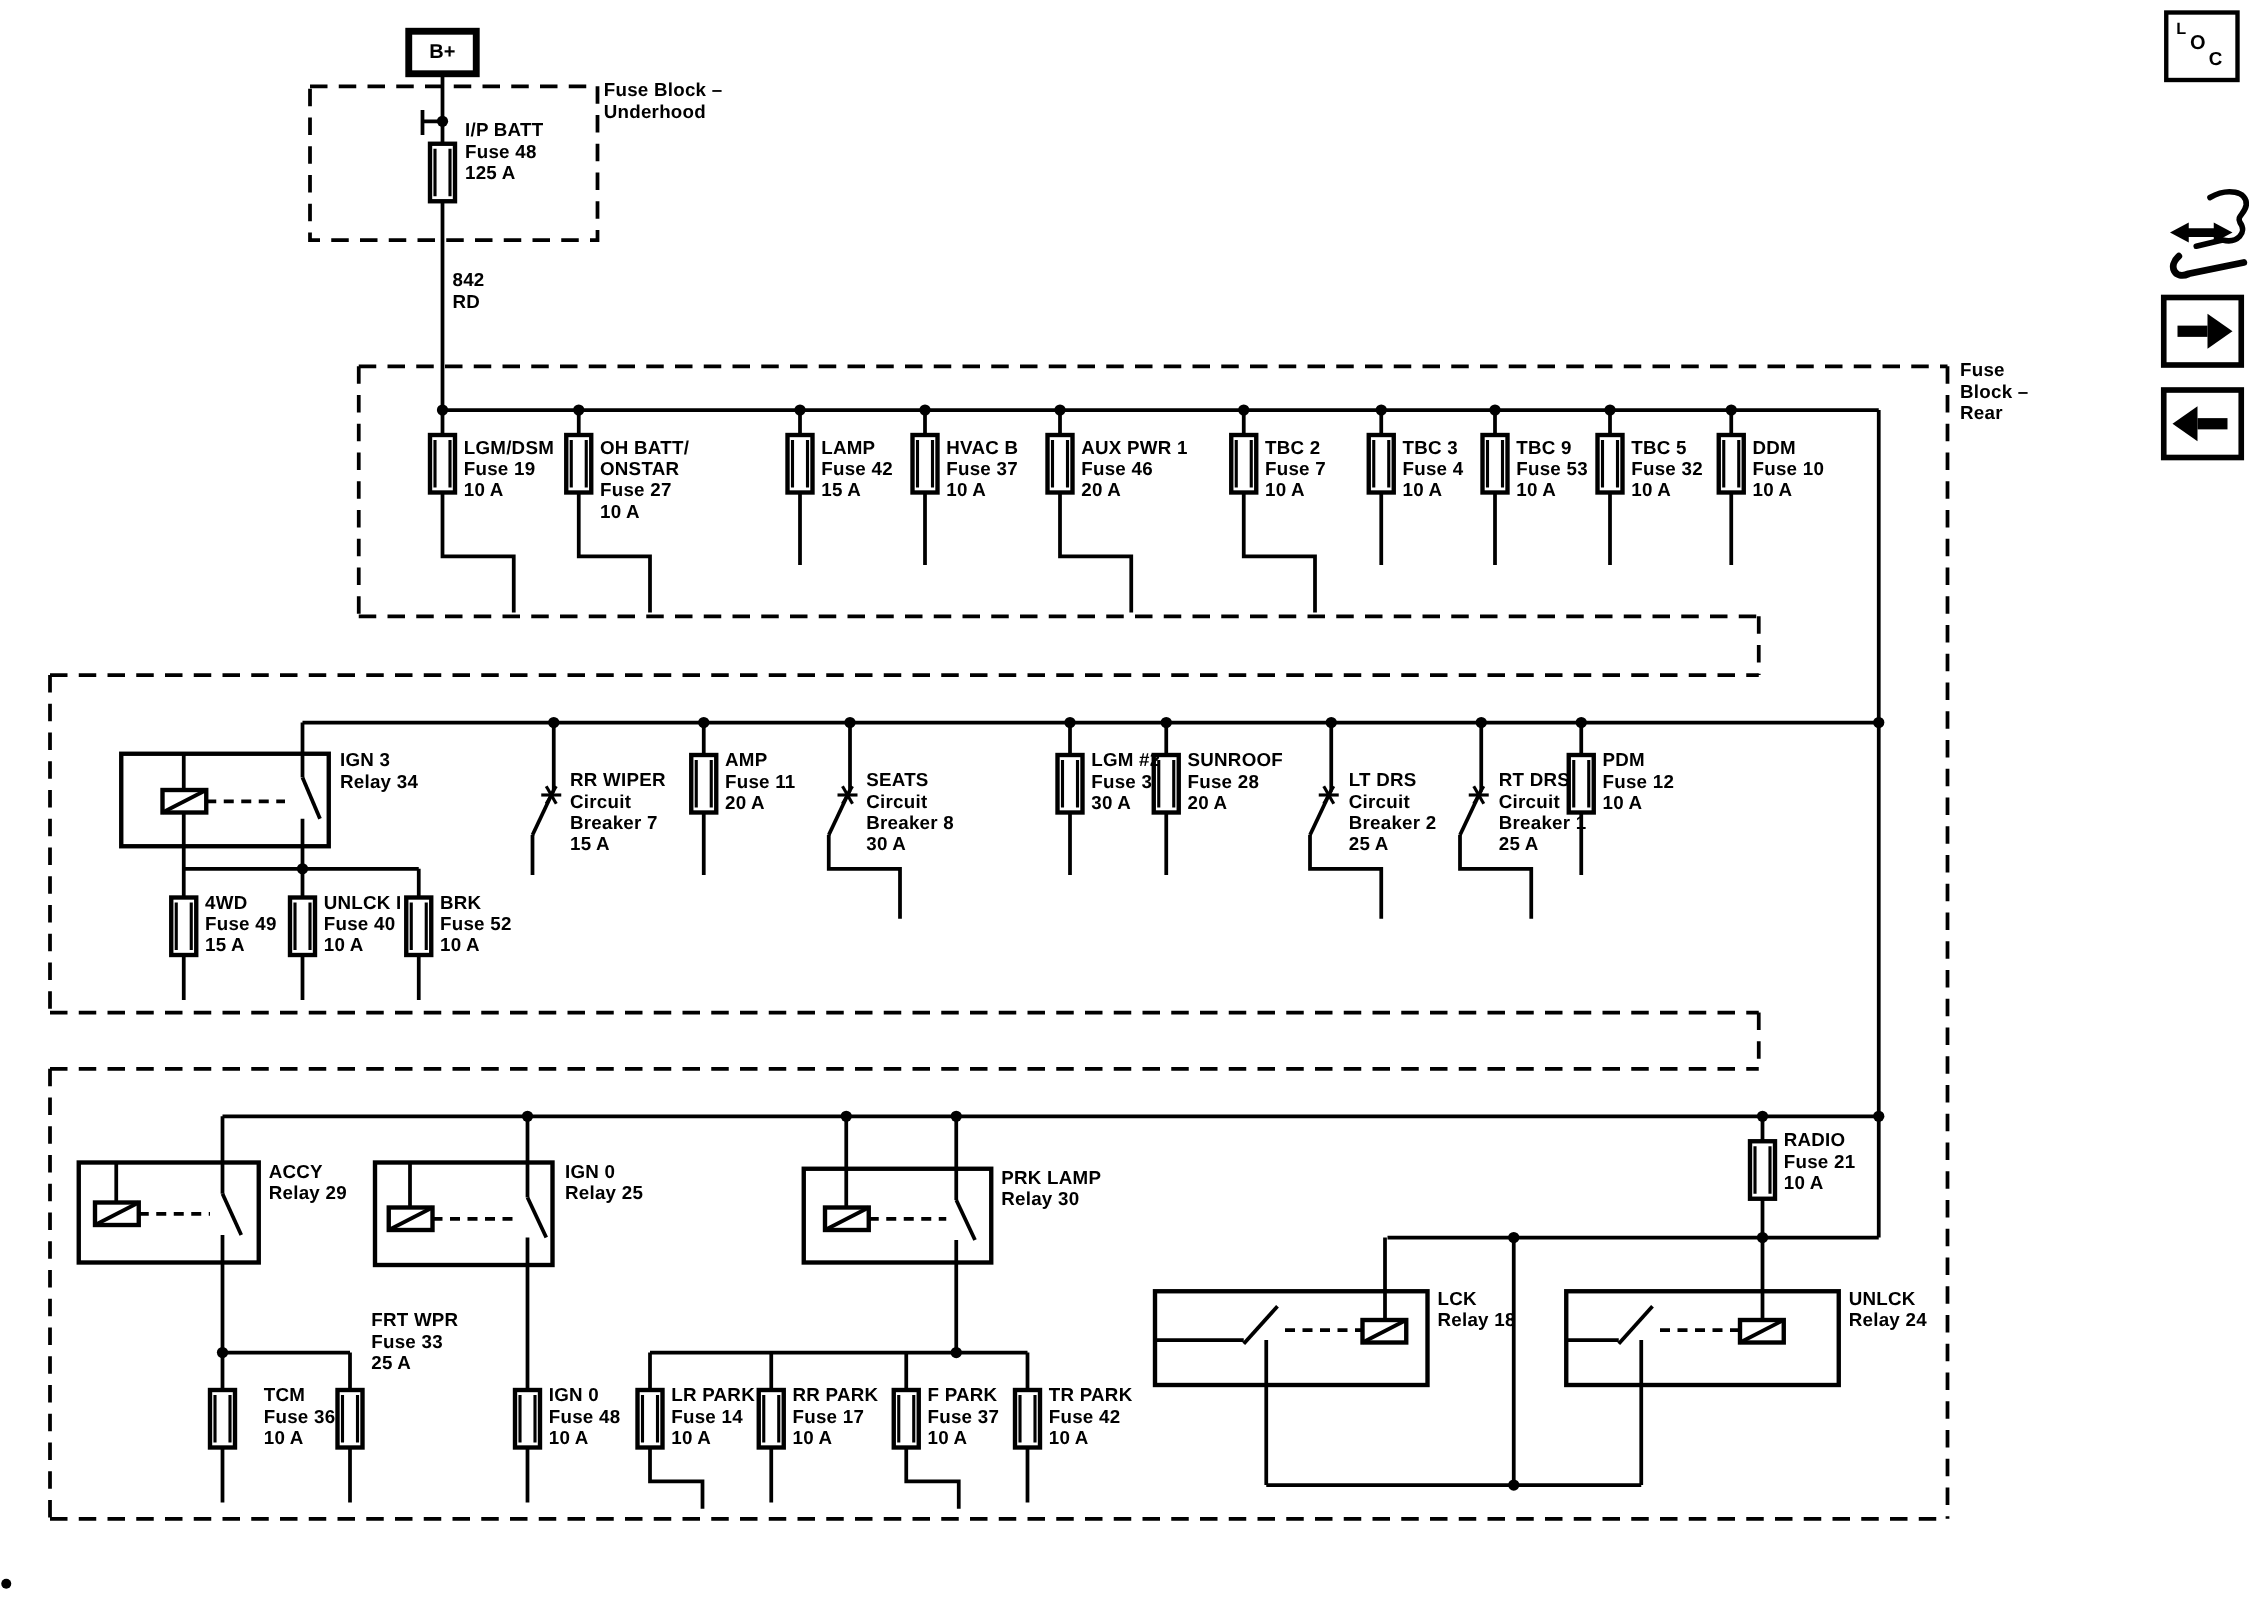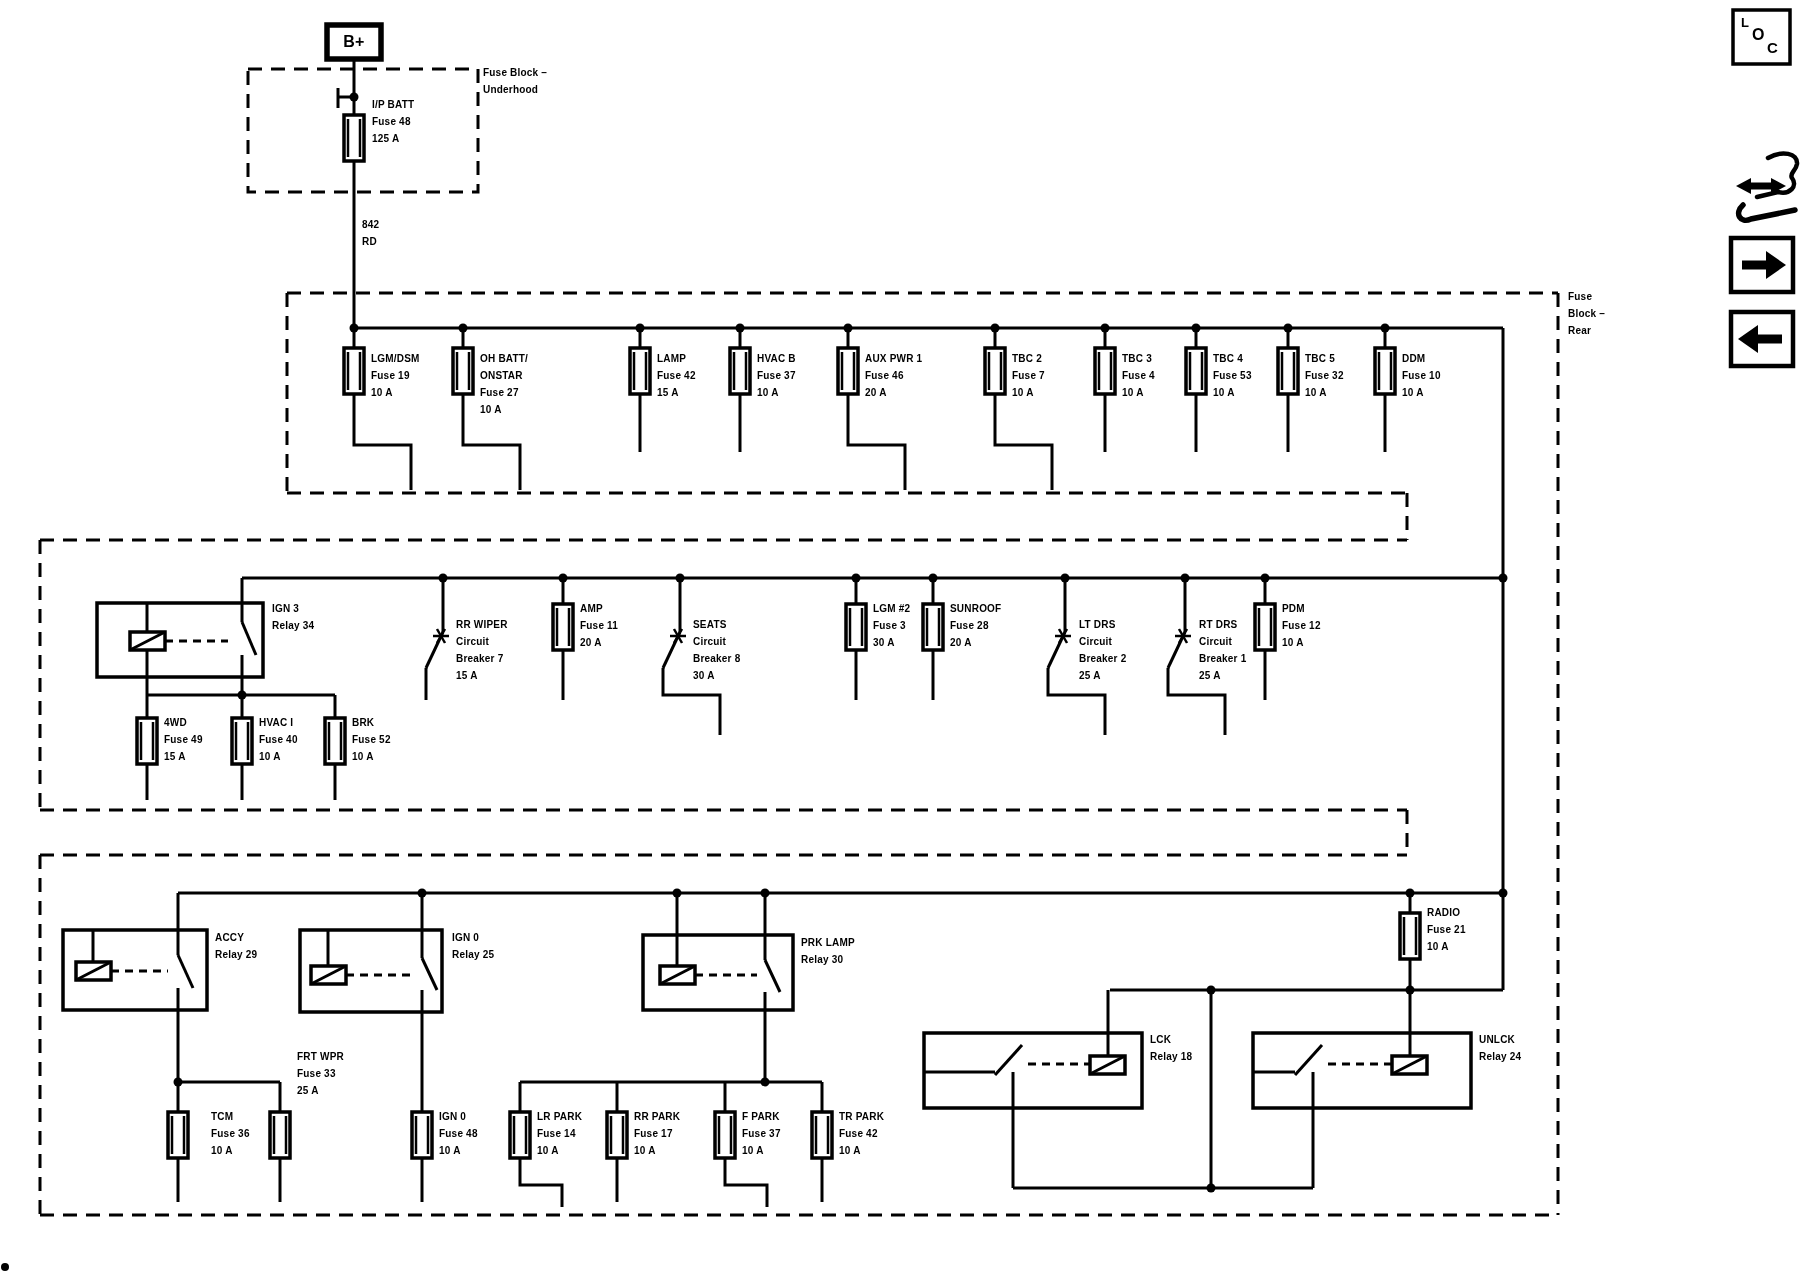--- a/index.html
+++ b/index.html
@@ -1,18 +1,18 @@
 <!DOCTYPE html>
 <html><head>
 <meta charset="utf-8">
 <style>
   html,body{margin:0;padding:0;background:#fff}
   #page{position:relative;width:1800px;height:1280px;background:#fff;overflow:hidden;
         font-family:"Liberation Sans",sans-serif;font-weight:bold;color:#000}
-  .lbl{position:absolute;font-size:10px;line-height:17px;white-space:nowrap;letter-spacing:.2px}
+  .lbl{position:absolute;font-size:15px;line-height:17px;white-space:nowrap;letter-spacing:.2px}
   .loc-letter{position:absolute}
   svg{position:absolute;left:0;top:0}
   .w{stroke:#000;stroke-width:3;fill:none}
   .thin{stroke:#000;stroke-width:2.5;fill:none}
   .box{stroke:#000;stroke-width:3.5;fill:none}
   .sym{stroke:#000;stroke-width:3.5;fill:#fff}
   .b5{stroke:#000;stroke-width:5.5;fill:#fff}
   .dash{stroke:#000;stroke-width:3;fill:none;stroke-dasharray:14 9}
   .ctl{stroke:#000;stroke-width:3;fill:none;stroke-dasharray:8 6}
   .dot{fill:#000;stroke:none}
@@ -312,21 +312,21 @@
       <div>TBC 2</div>
       <div>Fuse 7</div>
       <div>10 A</div>
     </div>
 <div class="lbl" style="left:1122px;top:350px">
       <div>TBC 3</div>
       <div>Fuse 4</div>
       <div>10 A</div>
     </div>
 <div class="lbl" style="left:1213px;top:350px">
-      <div>TBC 4</div>
+      <div>TBC 9</div>
       <div>Fuse 53</div>
       <div>10 A</div>
     </div>
 <div class="lbl" style="left:1305px;top:350px">
       <div>TBC 5</div>
       <div>Fuse 32</div>
       <div>10 A</div>
     </div>
 <div class="lbl" style="left:1402px;top:350px">
       <div>DDM</div>
@@ -382,21 +382,21 @@
       <div>Fuse 12</div>
       <div>10 A</div>
     </div>
 
 <div class="lbl" style="left:164px;top:714px">
       <div>4WD</div>
       <div>Fuse 49</div>
       <div>15 A</div>
     </div>
 <div class="lbl" style="left:259px;top:714px">
-      <div>HVAC I</div>
+      <div>UNLCK I</div>
       <div>Fuse 40</div>
       <div>10 A</div>
     </div>
 <div class="lbl" style="left:352px;top:714px">
       <div>BRK</div>
       <div>Fuse 52</div>
       <div>10 A</div>
     </div>
 
 <div class="lbl" style="left:215px;top:929px">

